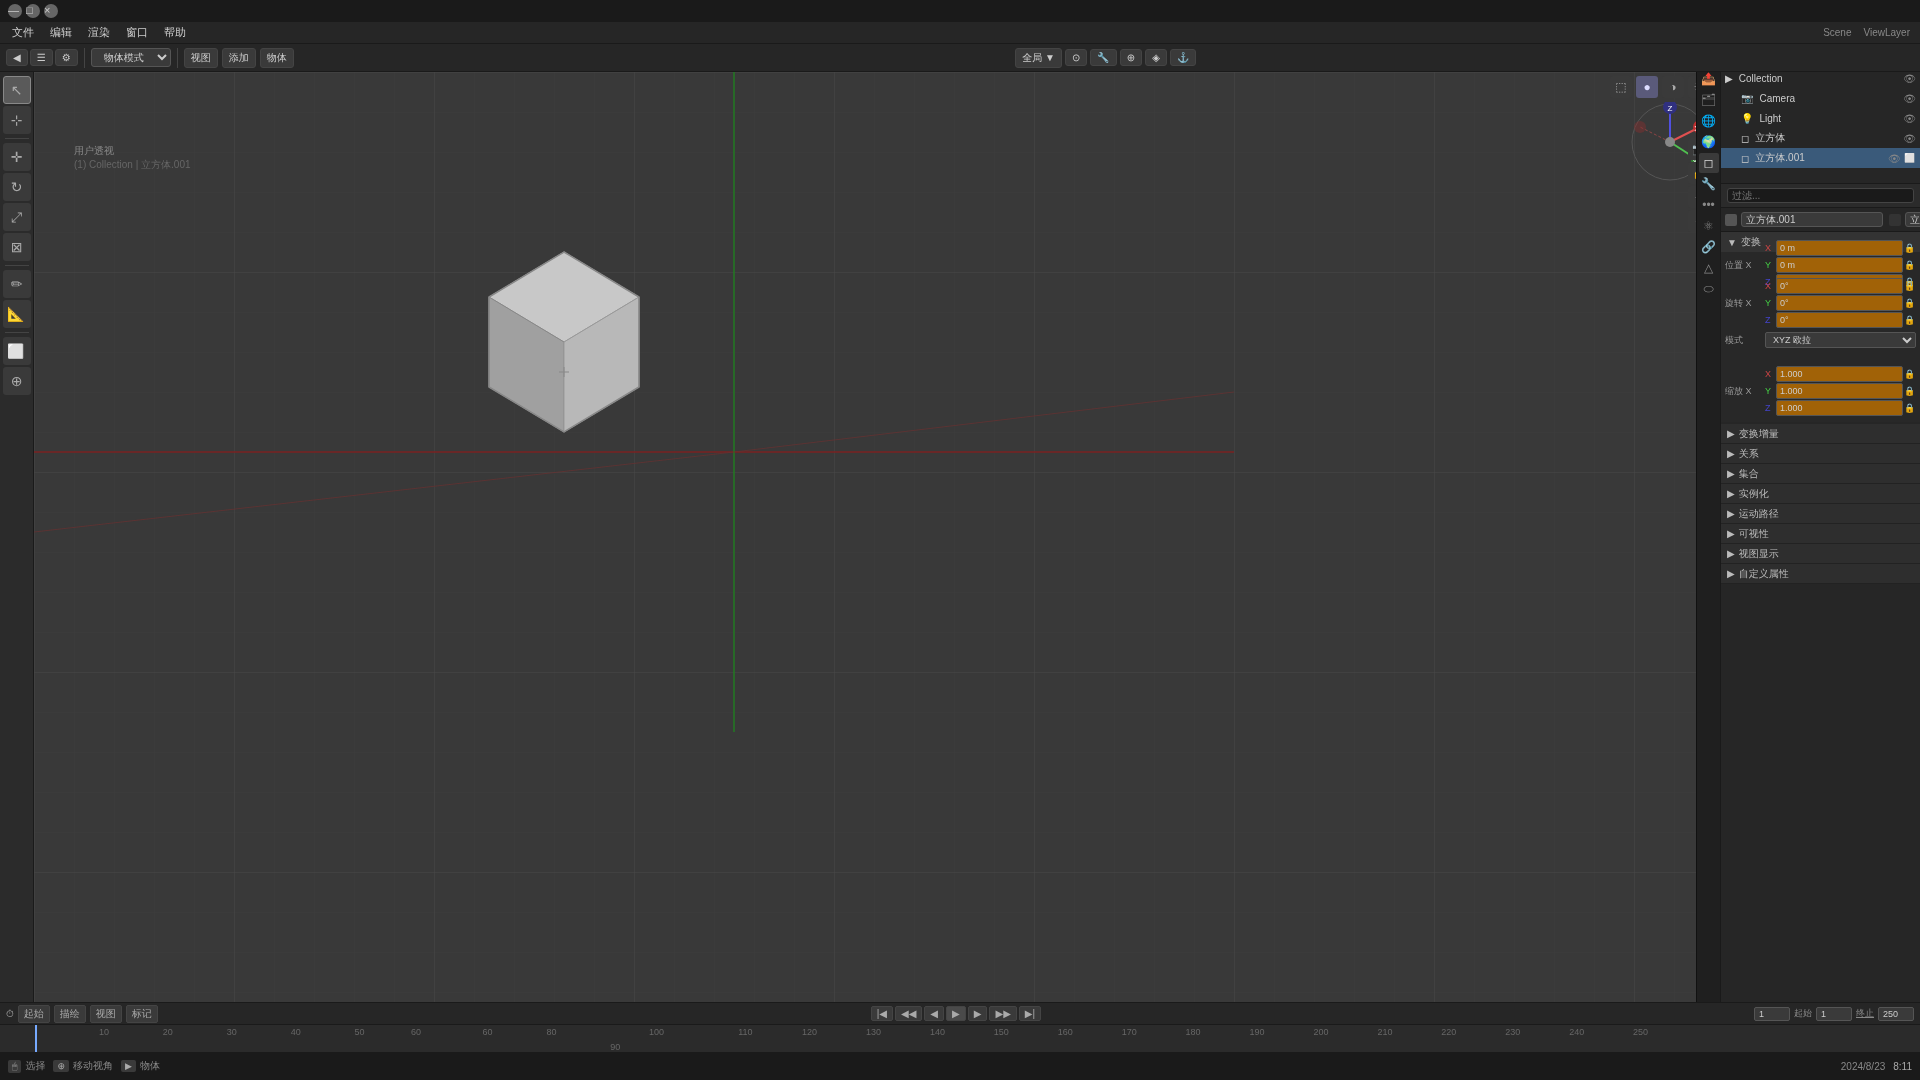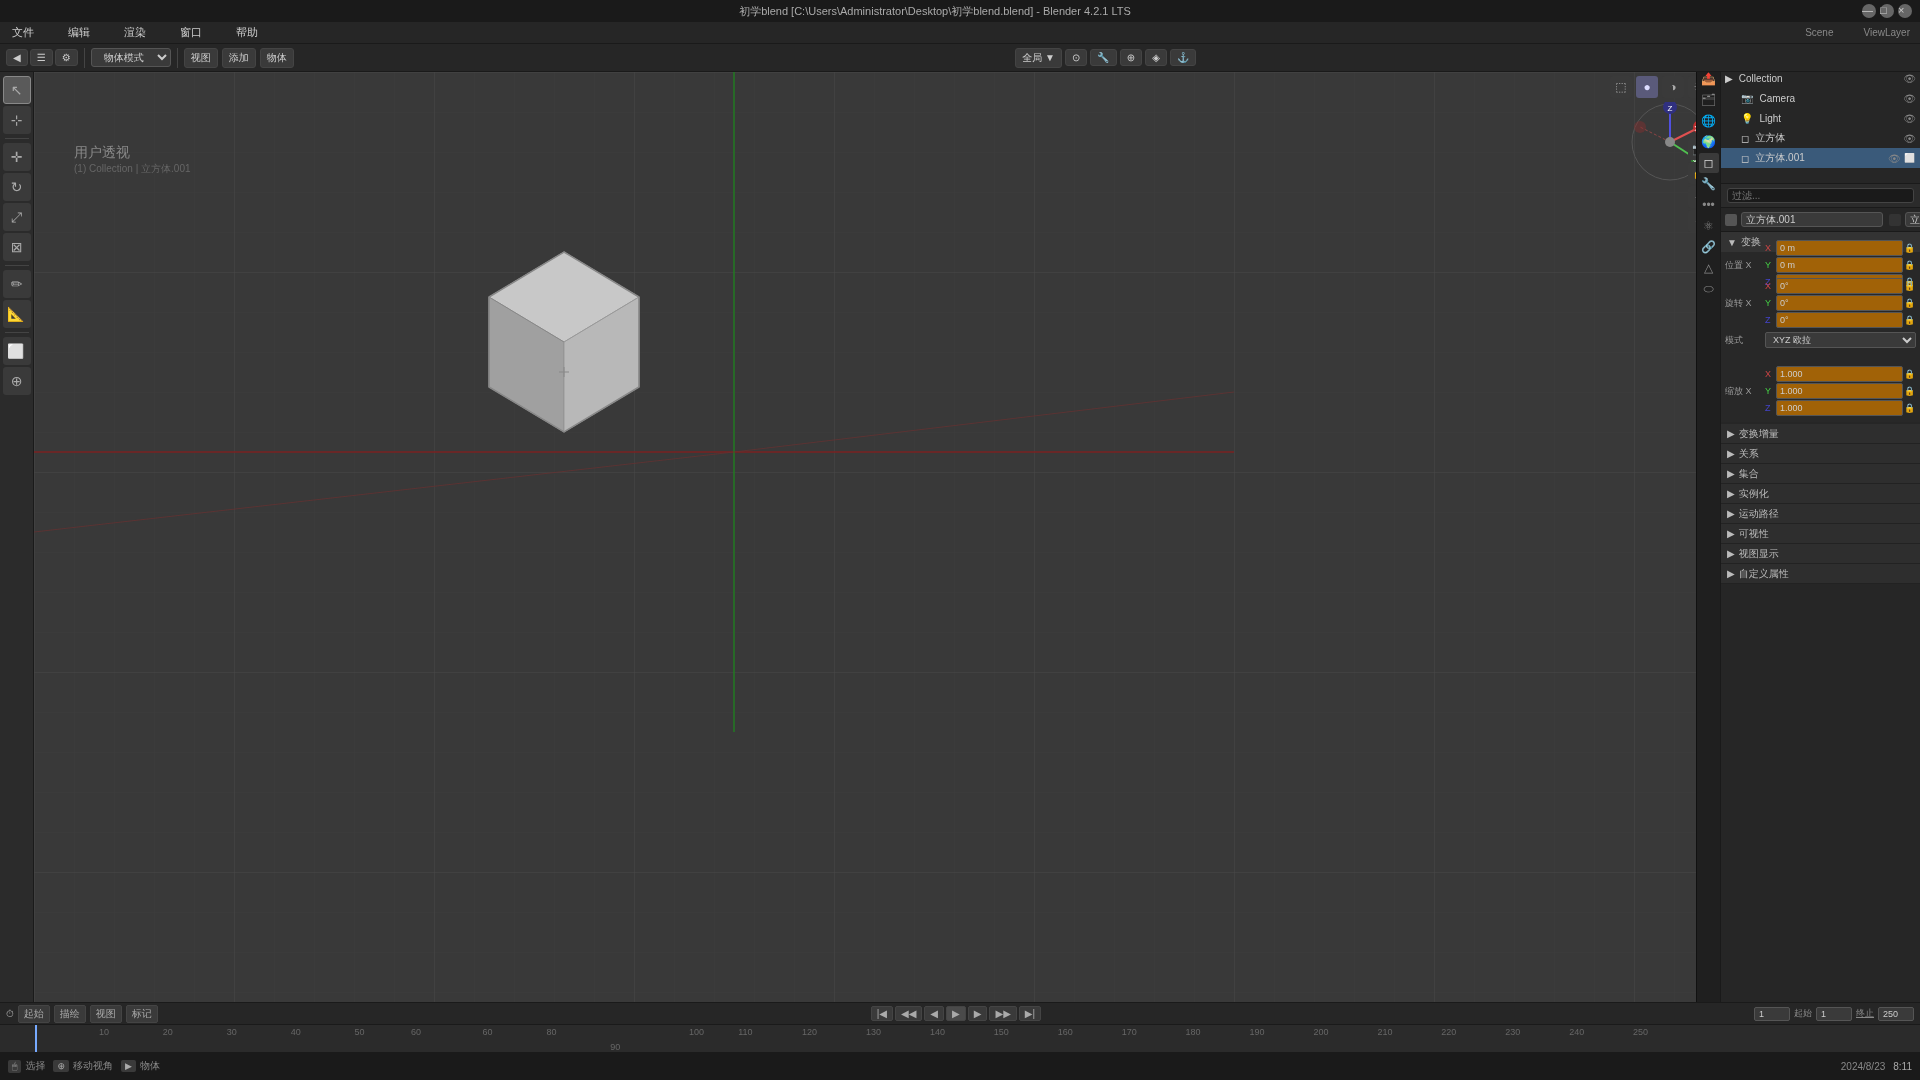--- a/index.html
+++ b/index.html
@@ -45,21 +45,21 @@
     #menubar {
       position: absolute;
       top: 22px;
       left: 0;
       width: 100%;
       height: 22px;
       background: #262626;
       display: flex;
       align-items: center;
       padding: 0 4px;
-      gap: 18px;
+      gap: 0;
       z-index: 99;
       border-bottom: 1px solid #1a1a1a;
     }
     .menu-item {
       padding: 2px 8px;
       cursor: pointer;
       border-radius: 3px;
       font-size: 11px;
       color: #ccc;
     }
@@ -544,21 +544,20 @@
 
     
     ::-webkit-scrollbar { width: 6px; height: 6px; }
     ::-webkit-scrollbar-track { background: #1a1a1a; }
     ::-webkit-scrollbar-thumb { background: #444; border-radius: 3px; }
   </style>
 </head>
 <body>
 
 <div id="titlebar">
-  <span style="font-size:11px;color:#aaa;flex:1;text-align:center;">初学blend [C:\Users\Administrator\Desktop\初学blend.blend] - Blender 4.2.1 LTS</span>
   <div id="titlebar-controls">
     <div class="win-btn min">—</div>
     <div class="win-btn max">□</div>
     <div class="win-btn close">×</div>
   </div>
 </div>
 
 <div id="menubar">
   <span class="menu-item">文件</span>
   <span class="menu-item">编辑</span>
@@ -631,21 +630,21 @@
 
     <line x1="0" y1="380" x2="1200" y2="380" stroke="#7a2222" stroke-width="1.5"></line>
 
     <line x1="700" y1="0" x2="700" y2="660" stroke="#227a22" stroke-width="1.5"></line>
 
     <line x1="0" y1="460" x2="700" y2="380" stroke="#6a3030" stroke-width="0.7" stroke-dasharray="none"></line>
     <line x1="700" y1="380" x2="1200" y2="320" stroke="#6a3030" stroke-width="0.7"></line>
   </svg>
 
   <div id="breadcrumb">
-    <span style="font-size:14px;color:#888;">用户透视</span>
+    <span style="font-size:10px;color:#888;">用户透视</span>
     <span style="font-size:10px;color:#666;">(1) Collection | 立方体.001</span>
   </div>
 
   <div id="cube-container">
     <svg width="200" height="220" viewBox="0 0 200 220">
 
       <polygon points="100,10 175,55 100,100 25,55" fill="#c8c8c8" stroke="#aaa" stroke-width="1"></polygon>
 
       <polygon points="25,55 100,100 100,190 25,145" fill="#a0a0a0" stroke="#888" stroke-width="1"></polygon>
 
@@ -910,21 +909,21 @@
 
     <span class="frame-num" style="left: 98.9231px;">10</span>
         <span class="frame-num" style="left: 162.846px;">20</span>
         <span class="frame-num" style="left: 226.769px;">30</span>
         <span class="frame-num" style="left: 290.692px;">40</span>
         <span class="frame-num" style="left: 354.615px;">50</span>
         <span class="frame-num" style="left: 411px;">60</span>
         <span class="frame-num" style="left: 482.462px;">60</span>
         <span class="frame-num" style="left: 546.385px;">80</span>
         <span class="frame-num" style="left: 610.308px; margin-top: 15px;">90</span>
-        <span class="frame-num" style="left: 689px;">100</span>
+        <span class="frame-num" style="left: 649px;">100</span>
         <span class="frame-num" style="left: 738.154px;">110</span>
         <span class="frame-num" style="left: 802.077px;">120</span>
         <span class="frame-num" style="left: 866px;">130</span>
         <span class="frame-num" style="left: 929.923px;">140</span>
         <span class="frame-num" style="left: 993.846px;">150</span>
         <span class="frame-num" style="left: 1057.77px;">160</span>
         <span class="frame-num" style="left: 1121.69px;">170</span>
         <span class="frame-num" style="left: 1185.62px;">180</span>
         <span class="frame-num" style="left: 1249.54px;">190</span>
         <span class="frame-num" style="left: 1313.46px;">200</span>

